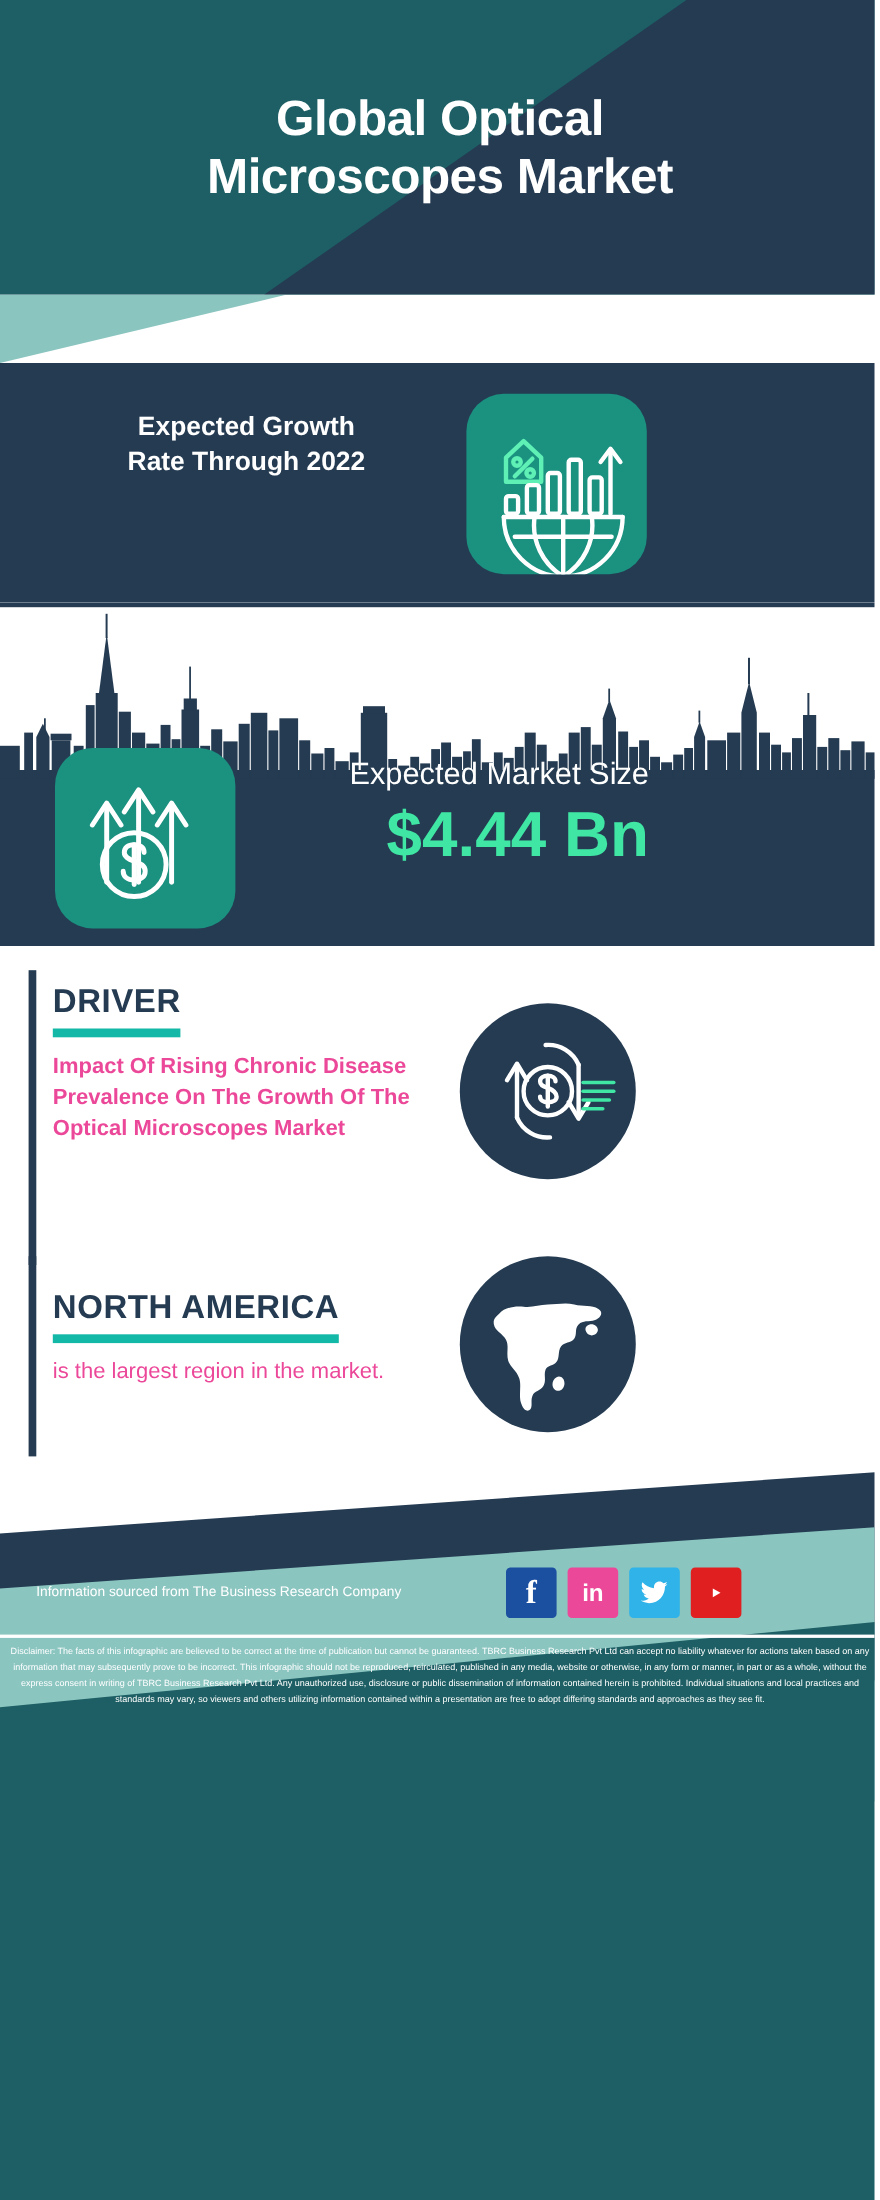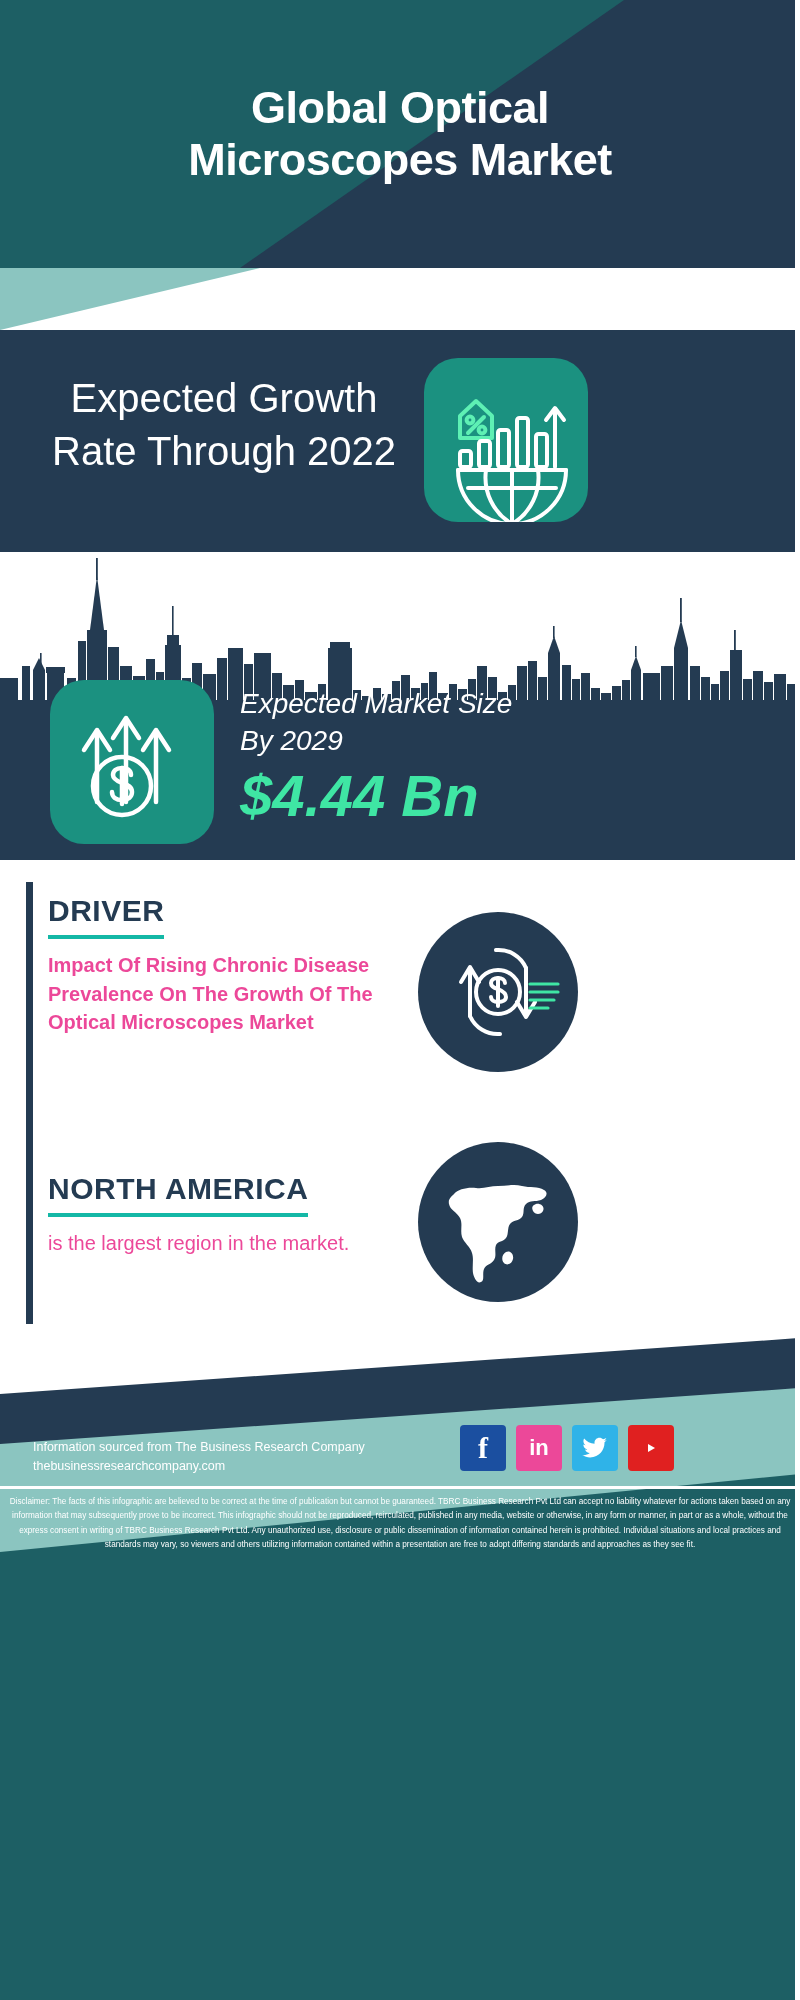--- a/index.html
+++ b/index.html
@@ -46,21 +46,21 @@
 
   
   .growth {
     position:absolute; left:0; top:330px; width:800px; height:218px;
     background:#243b52;
   }
   .growth-text {
     position:absolute; left:34px; top:42px; width:380px;
     text-align:center; color:#ffffff;
   }
-  .growth-label { font-size:40px; line-height:1.32; font-weight:normal; }
+  .growth-label { font-size:24px; line-height:1.32; font-weight:bold; }
   .growth-value {
     font-size:58px; font-weight:bold; color:#3fe6a4; margin-top:12px; line-height:1;
   }
   .growth-icon-box {
     position:absolute; left:424px; top:28px; width:164px; height:164px;
     background:#1b9180; border-radius:34px;
   }
 
   
   .market {
@@ -68,40 +68,40 @@
     background:#ffffff; overflow:hidden;
   }
   .skyline-svg { position:absolute; left:0; top:0; width:800px; height:312px; display:block; }
 
   .market-icon-box {
     position:absolute; left:50px; top:680px; width:164px; height:164px;
     background:#1b9180; border-radius:34px; z-index:5;
   }
   .market-text {
     position:absolute; left:240px; top:686px; width:350px;
-    text-align:left; color:#ffffff; z-index:5;font-style:italic;
+    text-align:right; color:#ffffff; z-index:5;
   }
   .market-label { font-size:28px; line-height:1.32; }
   .market-value {
     font-size:58px; font-weight:bold; color:#3fe6a4; line-height:1.05; margin-top:6px;
     white-space:nowrap;
   }
 
   
   .content { position:absolute; left:0; top:860px; width:800px; height:478px; background:#ffffff; }
 
   .block { position:absolute; }
   .block-bar {
     position:absolute; left:26px; width:7px; background:#243b52;
   }
   .block-inner { position:absolute; left:48px; }
   .block-title {
     color:#243b52; font-size:30px; font-weight:bold; letter-spacing:0.5px;
     display:inline-block; padding-bottom:7px;
-    border-bottom:4px solid #14b8a6;
+    border-bottom:8px solid #14b8a6;
   }
   .block-body {
     color:#ec4899; font-size:20px; font-weight:bold; line-height:1.43; margin-top:12px;
   }
   .block-body.light { font-weight:normal; }
   .circle-icon {
     position:absolute; border-radius:50%; background:#243b52;
   }
 
   
@@ -294,21 +294,20 @@
           <path d="M93 70 L106 50 L119 70"></path>
         <circle cx="72" cy="106" r="29"></circle>
         <path d="M72 88 L72 124"></path>
         <path d="M81 95 C81 90 77 88 72 88 C66 88 63 91 63 95 C63 99 67 101 72 103 C78 105 82 107 82 112 C82 117 78 120 72 120 C66 120 62 117 62 112"></path>
       </g>
     </svg>
   </div>
 
   <div class="market-text">
     <div class="market-label">Expected Market Size</div>
-    <div class="market-label">By 2029</div>
     <div class="market-value">$4.44 Bn</div>
   </div>
 
   <div class="content">
 
     <div class="block">
       <div class="block-bar" style="top:22px; height:268px;"></div>
       <div class="block-inner" style="top:34px; width:330px;">
         <div class="block-title">DRIVER</div>
         <div class="block-body">Impact Of Rising Chronic Disease Prevalence On The Growth Of The Optical Microscopes Market</div>
@@ -360,21 +359,20 @@
   </div>
 
   <div class="footer">
     <div class="footer-navy"></div>
     <div class="footer-lightteal"></div>
     <div class="footer-teal"></div>
   </div>
 
   <div class="footer-src">
     <span>Information sourced from The Business Research Company</span>
-    <span class="src-line2">thebusinessresearchcompany.com</span>
   </div>
 
   <div class="socials">
     <a class="soc fb">
       <span>f</span>
     </a>
     <a class="soc li">
       <span>in</span>
     </a>
     <a class="soc tw">

